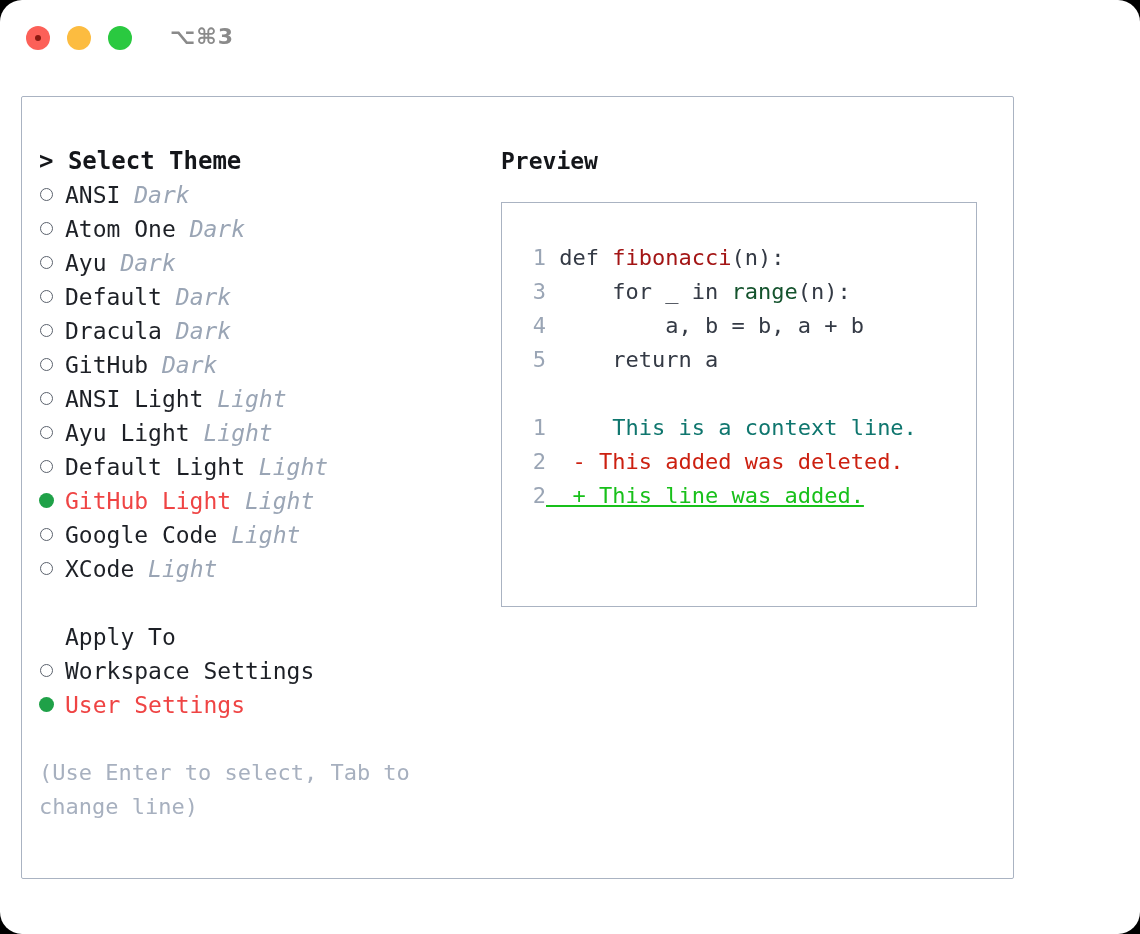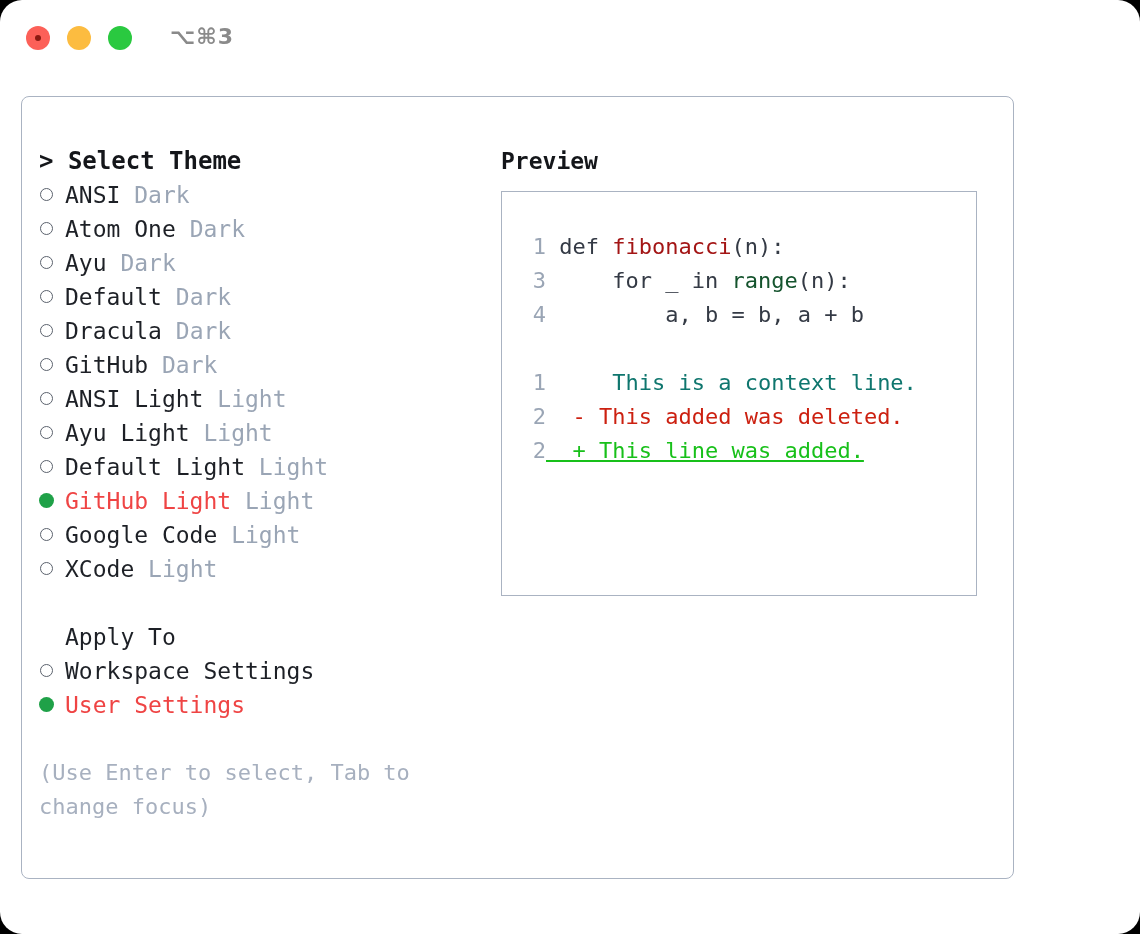--- a/index.html
+++ b/index.html
@@ -61,21 +61,21 @@
     letter-spacing: 1px;
   }
 
   
   #panel {
     position: absolute;
     left: 21px; top: 96px;
     width: 993px;
     height: 783px;
     border: 1.5px solid #aab3c2;
-    border-radius: 8px;
+    border-radius: 2px;
     background: #ffffff;
   }
 
   
   #left-col {
     position: absolute;
     left: 17px; top: 47px;
     width: 450px;
   }
 
@@ -112,21 +112,21 @@
   }
   .marker .dot-filled {
     position: absolute;
     left: 0px; top: -16px;
     width: 15px; height: 15px;
     border-radius: 50%;
     background: #1fa148;
   }
   .opt-name  { color: #1d2026; }
   .opt-name.sel { color: #ef4444; }
-  .opt-badge { color: #9aa5b5; }
+  .opt-badge { color: #9aa5b5; font-style: italic; }
 
   .group-label {
     font-size: 23px;
     color: #1d2026;
     line-height: 34px;
     padding-left: 26px;
     white-space: pre;
   }
 
   .spacer { height: 34px; }
@@ -147,21 +147,21 @@
     width: 500px;
   }
   #preview-title {
     font-size: 23px;
     font-weight: 700;
     color: #14161a;
     line-height: 34px;
     white-space: pre;
   }
   #preview-box {
-    margin-top: 13px;
+    margin-top: 24px;
     width: 476px;
     height: 405px;
     border: 1.5px solid #aab3c2;
     background: #ffffff;
     padding: 38px 0 0 18px;
   }
 
   .code-line {
     font-size: 22px;
     line-height: 34px;
@@ -223,31 +223,32 @@
 
       <div class="spacer"></div>
 
       <div class="group-label">Apply To</div>
 
       <div id="apply-list">
           <div class="opt-row"><span class="marker"><span class="dot-hollow"></span></span><span class="opt-name">Workspace Settings</span></div>
           <div class="opt-row"><span class="marker"><span class="dot-filled"></span></span><span class="opt-name sel">User Settings</span></div>
         </div>
 
-      <div id="hint">(Use Enter to select, Tab to change focus)</div>
+      <div id="hint">(Use Enter to select, Tab to change line)</div>
     </div>
 
     <div id="right-col">
       <div id="preview-title">Preview</div>
 
       <div id="preview-box">
         <div id="code-block">
             <div class="code-line"><span class="lnum">1</span><span class="code-body"> <span class="tok-plain">def </span><span class="tok-fn">fibonacci</span><span class="tok-plain">(n):</span></span></div>
             <div class="code-line"><span class="lnum">3</span><span class="code-body"> <span class="tok-plain">    for _ in </span><span class="tok-call">range</span><span class="tok-plain">(n):</span></span></div>
             <div class="code-line"><span class="lnum">4</span><span class="code-body"> <span class="tok-plain">        a, b = b, a + b</span></span></div>
+            <div class="code-line"><span class="lnum">5</span><span class="code-body"> <span class="tok-plain">    return a</span></span></div>
           </div>
         <div class="blank-line"></div>
         <div id="diff-block">
             <div class="code-line"><span class="lnum">1</span><span class="diff-ctx">     This is a context line.</span></div>
             <div class="code-line"><span class="lnum">2</span><span class="diff-del">  - This added was deleted.</span></div>
             <div class="code-line"><span class="lnum">2</span><span class="diff-add">  + This line was added.</span></div>
           </div>
       </div>
     </div>
 

